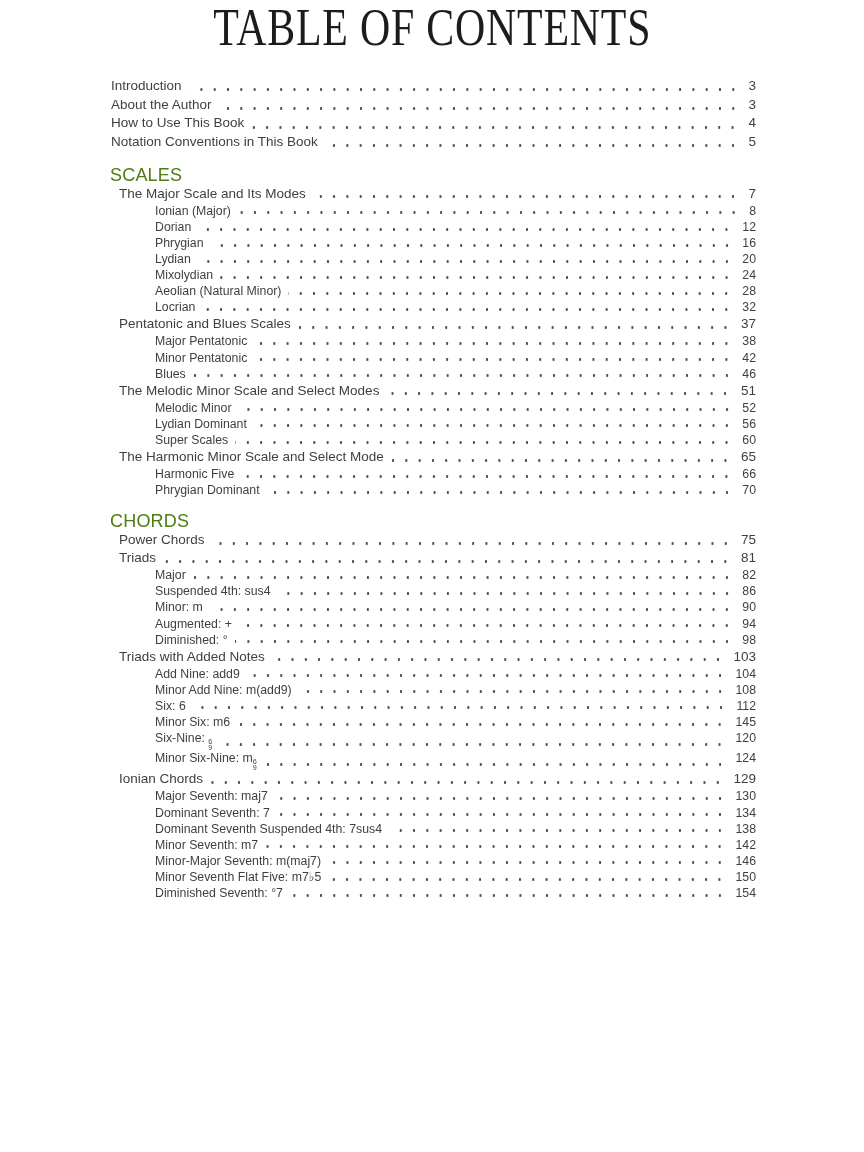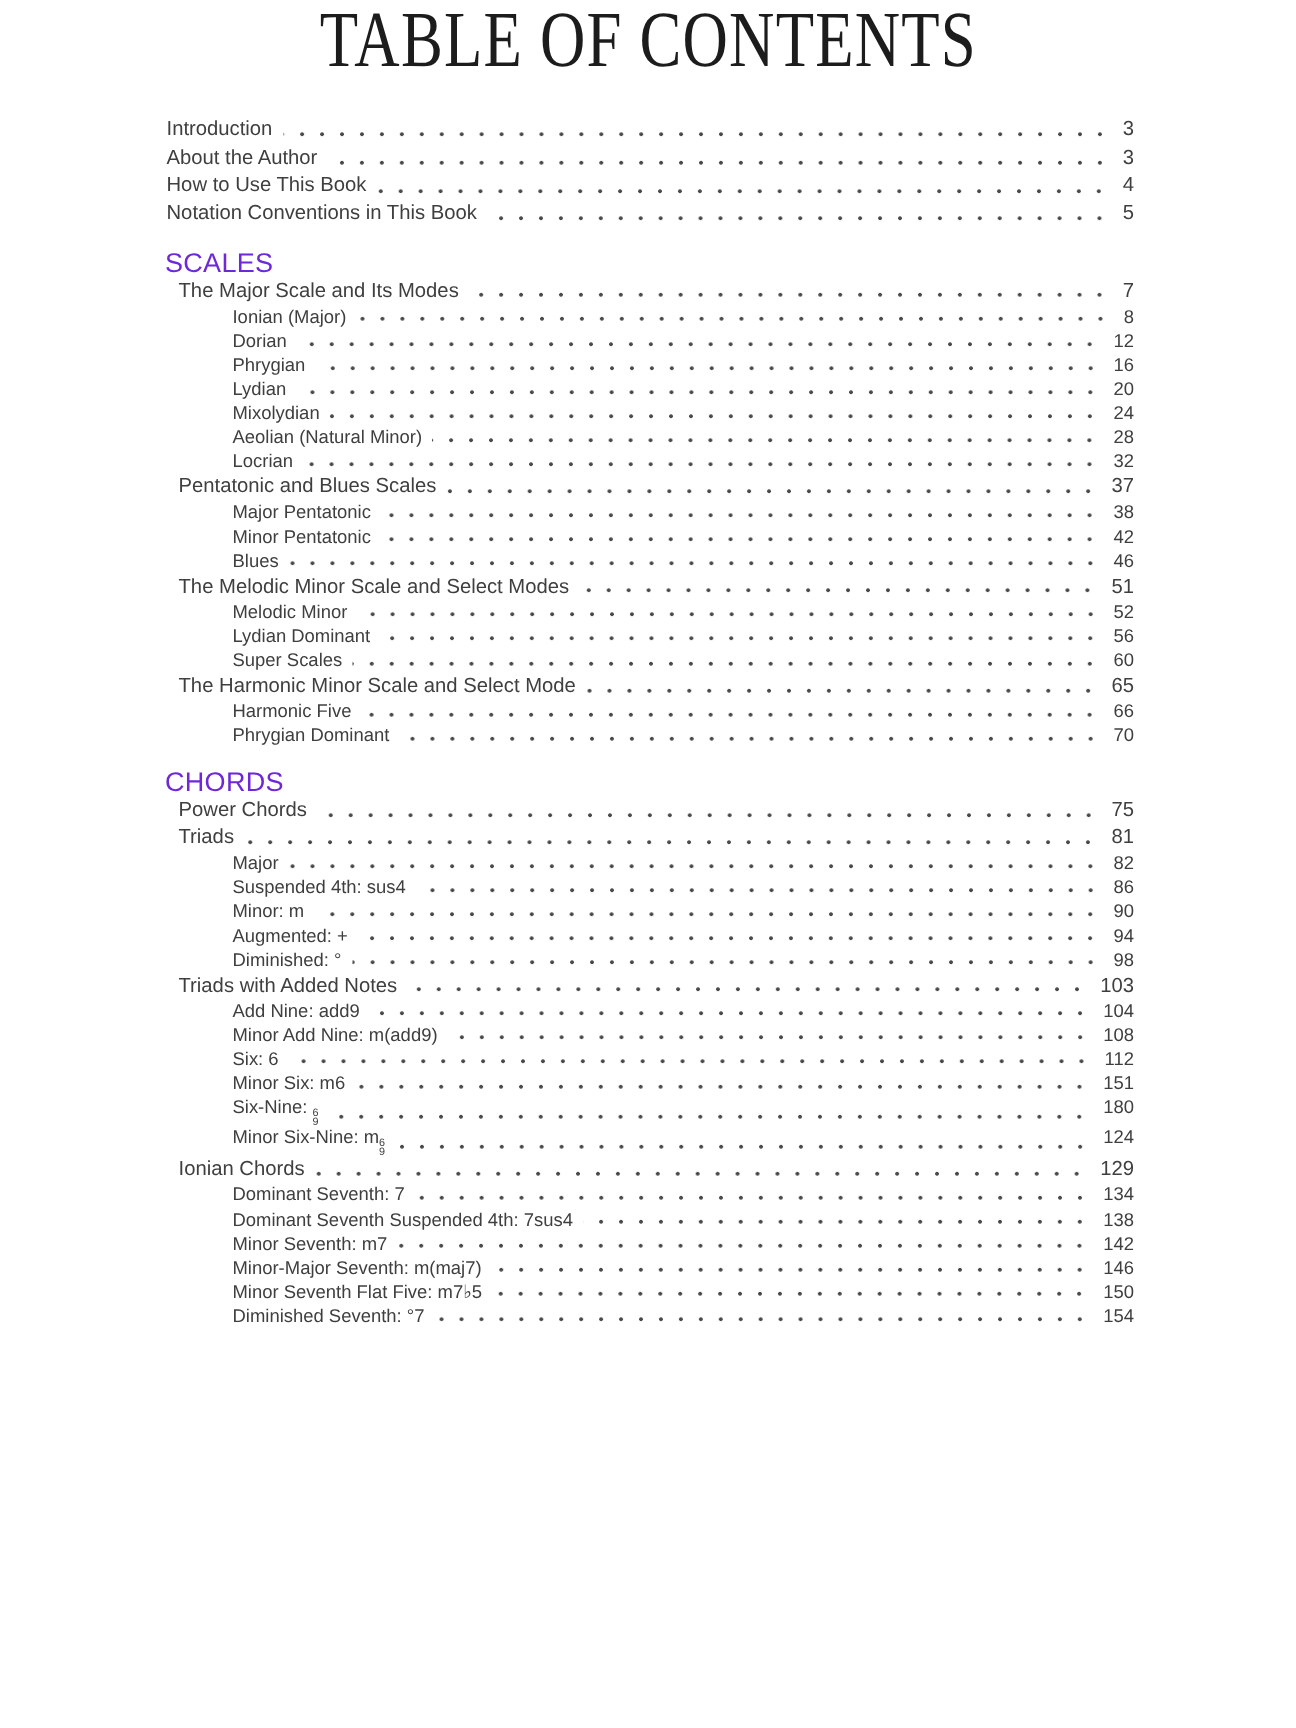--- a/index.html
+++ b/index.html
@@ -23,21 +23,21 @@
     transform:scaleX(0.79);
     transform-origin:center;
     white-space:nowrap;
   }
 
   
   .toc{width:646px;margin:23px 108px 0 110px;color:#3f3f3f;}
 
   .sec-heading{
     font-size:18px;line-height:19px;
-    color:#6d28d9;
+    color:#4d7c0f;
     letter-spacing:.2px;
     margin-top:14px;
   }
 
   .row{display:flex;align-items:baseline;}
   .row .lbl{white-space:nowrap;padding-right:7px;}
   .row .leader{
     flex:1;min-width:14px;align-self:stretch;
     background-image:radial-gradient(circle,#4a4a4a 1.05px,rgba(0,0,0,0) 1.45px);
     background-size:13.3px 5px;
@@ -239,44 +239,49 @@
     <span class="pg">108</span>
   </div>
         <div class="row lvl2">
     <span class="lbl">Six: 6</span>
     <span class="leader"></span>
     <span class="pg">112</span>
   </div>
         <div class="row lvl2">
     <span class="lbl">Minor Six: m6</span>
     <span class="leader"></span>
-    <span class="pg">151</span>
+    <span class="pg">145</span>
   </div>
         <div class="row lvl2">
     <span class="lbl">Six-Nine: <span class="stack">
               <span>6</span>
               <span>9</span>
             </span></span>
     <span class="leader"></span>
-    <span class="pg">180</span>
+    <span class="pg">120</span>
   </div>
         <div class="row lvl2">
     <span class="lbl">Minor Six-Nine: m<span class="stack">
               <span>6</span>
               <span>9</span>
             </span></span>
     <span class="leader"></span>
     <span class="pg">124</span>
   </div>
         <div class="row lvl1">
     <span class="lbl">Ionian Chords</span>
     <span class="leader"></span>
     <span class="pg">129</span>
   </div>
         <div class="row lvl2">
+    <span class="lbl">Major Seventh: maj7</span>
+    <span class="leader"></span>
+    <span class="pg">130</span>
+  </div>
+        <div class="row lvl2">
     <span class="lbl">Dominant Seventh: 7</span>
     <span class="leader"></span>
     <span class="pg">134</span>
   </div>
         <div class="row lvl2">
     <span class="lbl">Dominant Seventh Suspended 4th: 7sus4</span>
     <span class="leader"></span>
     <span class="pg">138</span>
   </div>
         <div class="row lvl2">

